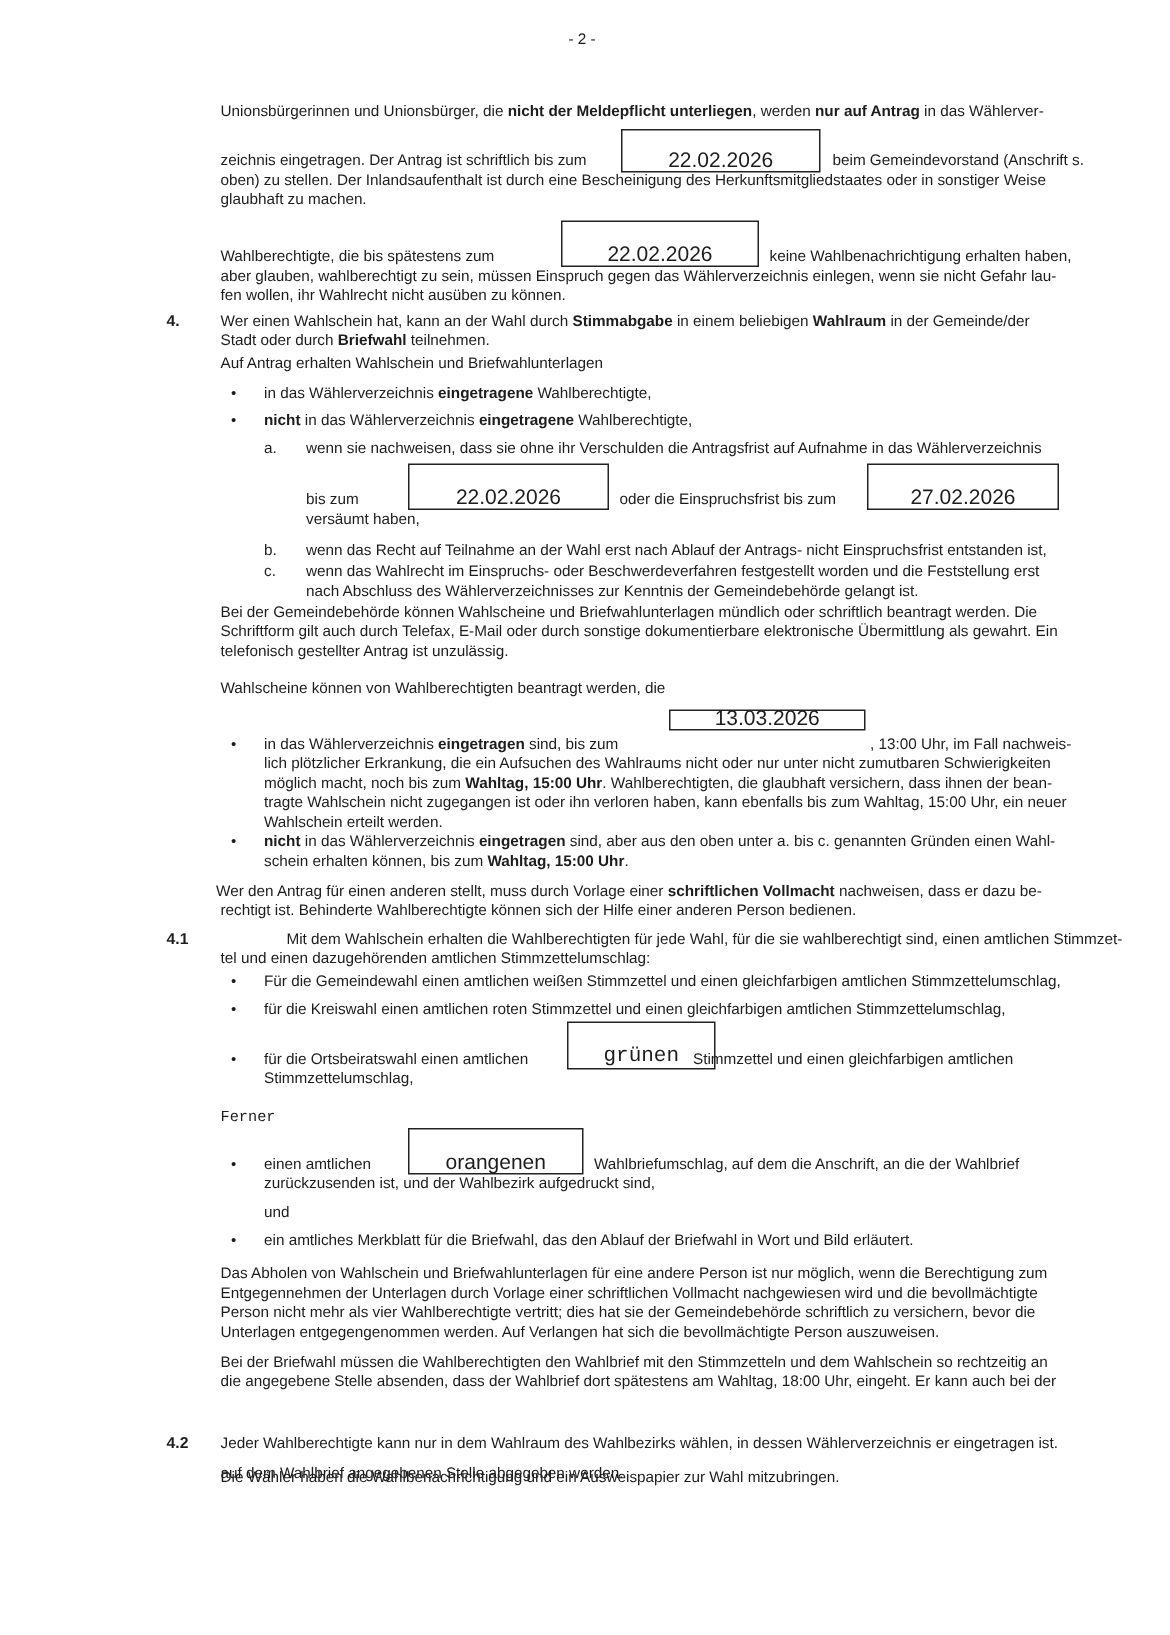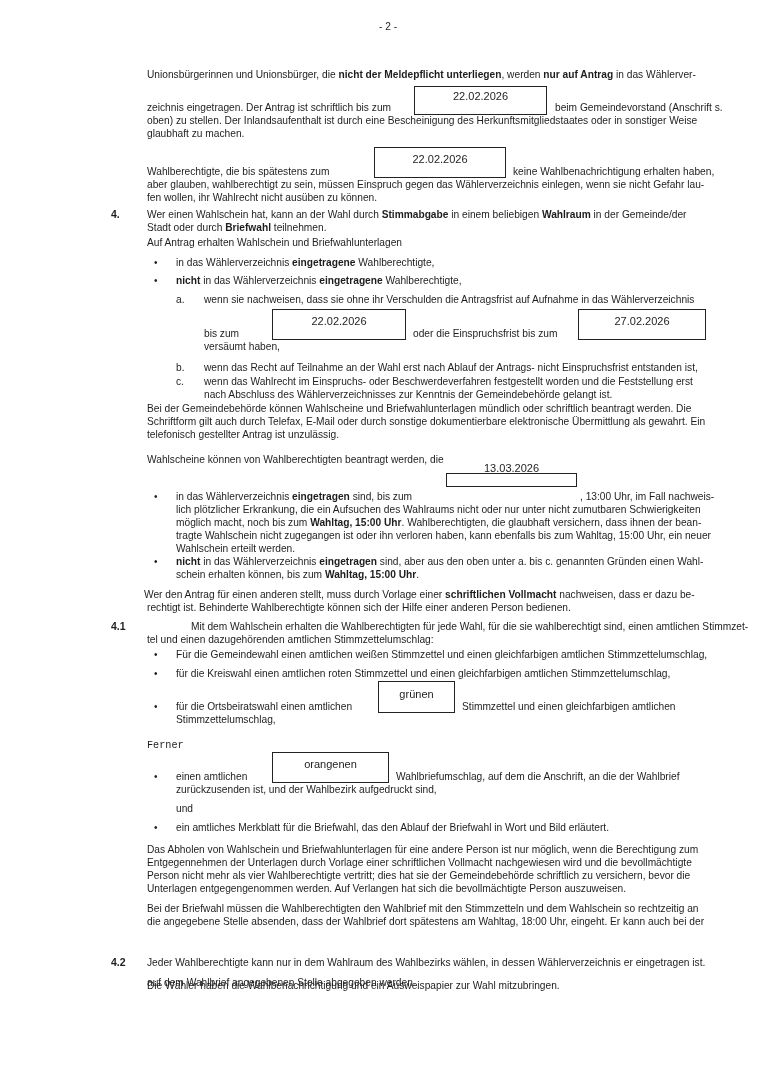--- a/index.html
+++ b/index.html
@@ -1,21 +1,21 @@
 <!DOCTYPE html>
 <html><head>
 <meta charset="utf-8">
 <style>
   html, body { margin:0; padding:0; background:#ffffff; }
   body { width:780px; height:1090px; position:relative; overflow:hidden;
          font-family:"Liberation Sans", sans-serif; font-size:10.2px; color:#1d1d1d; line-height:13px; }
   .ln { position:absolute; white-space:nowrap; }
   .b { font-weight:bold; }
   .box { position:absolute; border:1.3px solid #222; box-sizing:border-box; text-align:right;
-         font-size:11px; display:flex; align-items:flex-end; justify-content:center; padding-bottom:11px; }
+         font-size:14px; display:flex; align-items:flex-end; justify-content:center; padding-bottom:1px; }
   .bullet { position:absolute; font-size:10px; }
   .num { position:absolute; font-weight:bold; font-size:10.5px; }
 </style>
 </head>
 <body>
 
 <div class="ln" style="left:379px;top:20px;">- 2 -</div>
 
 <div class="ln" style="left:147px;top:68px;"><span>Unionsbürgerinnen und Unionsbürger, die </span><span class="b">nicht der Meldepflicht unterliegen</span><span>, werden </span><span class="b">nur auf Antrag</span><span> in das Wählerver-</span></div>
 <div class="ln" style="left:147px;top:101px;">zeichnis eingetragen. Der Antrag ist schriftlich bis zum</div>
@@ -79,21 +79,21 @@
 <div class="ln" style="left:147px;top:620px;padding-left:44px;">Mit dem Wahlschein erhalten die Wahlberechtigten für jede Wahl, für die sie wahlberechtigt sind, einen amtlichen Stimmzet-</div>
 <div class="ln" style="left:147px;top:633px;">tel und einen dazugehörenden amtlichen Stimmzettelumschlag:</div>
 
 <div class="bullet" style="left:154px;top:648px;">•</div>
 <div class="ln" style="left:176px;top:648px;">Für die Gemeindewahl einen amtlichen weißen Stimmzettel und einen gleichfarbigen amtlichen Stimmzettelumschlag,</div>
 <div class="bullet" style="left:154px;top:667px;">•</div>
 <div class="ln" style="left:176px;top:667px;">für die Kreiswahl einen amtlichen roten Stimmzettel und einen gleichfarbigen amtlichen Stimmzettelumschlag,</div>
 
 <div class="bullet" style="left:154px;top:700px;">•</div>
 <div class="ln" style="left:176px;top:700px;">für die Ortsbeiratswahl einen amtlichen</div>
-<div class="box" style="left:378px;top:681px;width:77px;height:32px;">grünen</div>
+<div class="box" style="left:378px;top:681px;width:99px;height:32px;font-family:Liberation Mono, monospace;">grünen</div>
 <div class="ln" style="left:462px;top:700px;">Stimmzettel und einen gleichfarbigen amtlichen</div>
 <div class="ln" style="left:176px;top:713px;">Stimmzettelumschlag,</div>
 
 <div class="ln" style="left:147px;top:739px;font-family:Liberation Mono, monospace;">Ferner</div>
 
 <div class="bullet" style="left:154px;top:770px;">•</div>
 <div class="ln" style="left:176px;top:770px;">einen amtlichen</div>
 <div class="box" style="left:272px;top:752px;width:117px;height:31px;">orangenen</div>
 <div class="ln" style="left:396px;top:770px;">Wahlbriefumschlag, auf dem die Anschrift, an die der Wahlbrief</div>
 <div class="ln" style="left:176px;top:783px;">zurückzusenden ist, und der Wahlbezirk aufgedruckt sind,</div>

